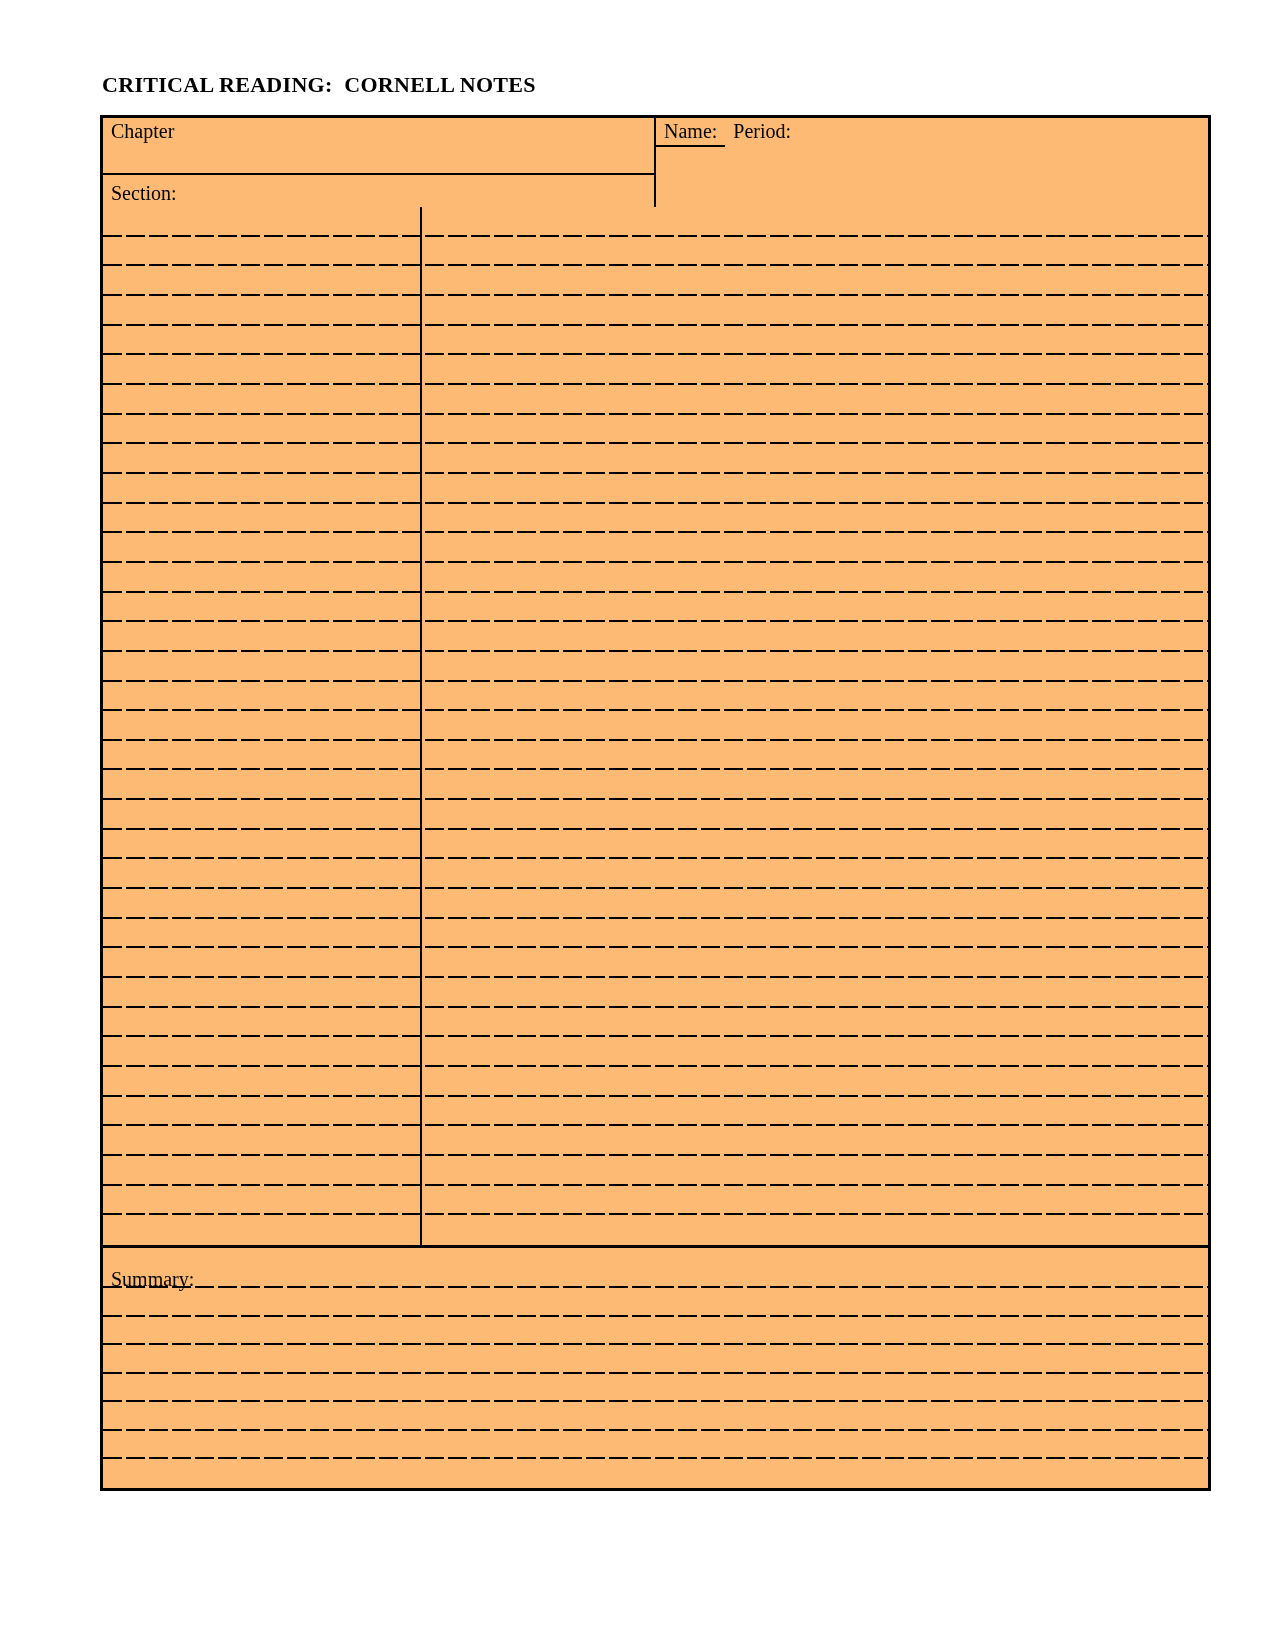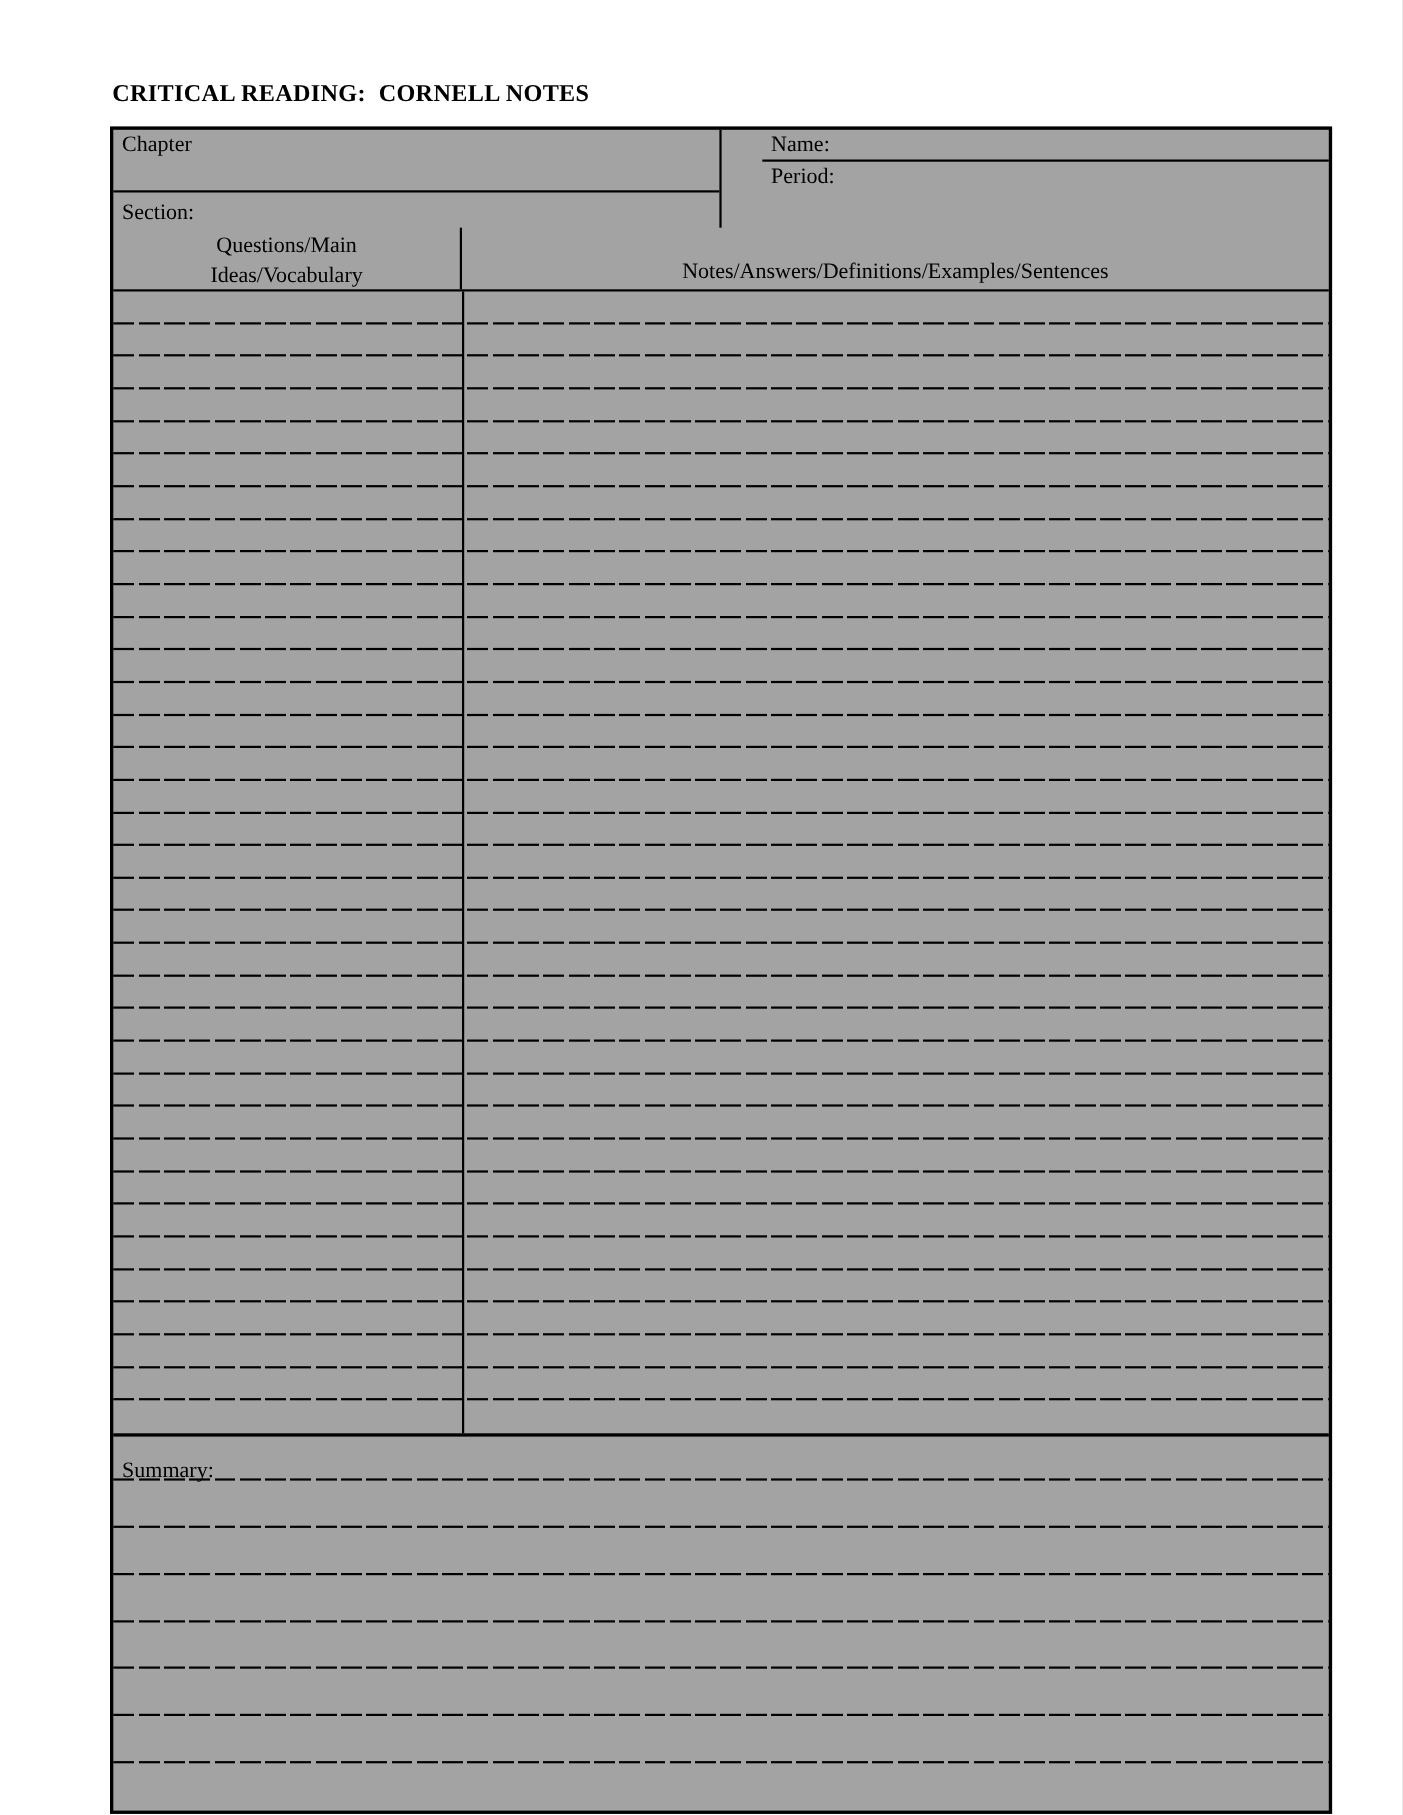--- a/index.html
+++ b/index.html
@@ -15,30 +15,30 @@
     position: absolute;
     left: 102px; top: 72px;
     font-size: 22px;
     font-weight: bold;
     letter-spacing: 0.3px;
     white-space: pre;
   }
   .sheet {
     position: absolute;
     left: 100px; top: 115px;
-    width: 1111px; height: 1534px;
+    width: 1111px; height: 1376px;
     border: 3px solid #000;
     display: flex;
     flex-direction: column;
-    background: #a3a3a3;
+    background: #fdba74;
   }
   
   .info-header { height: 89px; display: flex; flex: 0 0 auto; }
   .info-left  { width: 553px; border-right: 2px solid #000; display: flex; flex-direction: column; }
-  .info-right { flex: 1; display: flex; flex-direction: column; padding-left: 37px; }
+  .info-right { flex: 1; display: flex; flex-direction: row; }
   .cell { font-size: 20px; padding: 2px 8px; }
   .chapter-cell { height: 57px; border-bottom: 2px solid #000; }
   .section-cell { flex: 1; display: flex; align-items: flex-end; }
   .name-cell   { height: 29px; border-bottom: 2px solid #000; display: flex; align-items: center; }
   .date-cell   { height: 28px; border-bottom: 2px solid #000; display: flex; align-items: center; }
   .period-cell { flex: 1; display: flex; align-items: flex-start; }
   
   .col-header { height: 58px; flex: 0 0 auto; display: flex; border-bottom: 2px solid #000; }
   .col-header-left {
     width: 317px; border-right: 2px solid #000;
@@ -89,29 +89,20 @@
     <div class="info-right">
       <div class="cell name-cell">
         <span>Name:</span>
       </div>
       <div class="cell period-cell">
         <span>Period:</span>
       </div>
     </div>
   </div>
 
-  <div class="col-header">
-    <div class="col-header-left">
-      <div>Questions/Main</div>
-      <div>Ideas/Vocabulary</div>
-    </div>
-    <div class="col-header-right">
-      <span>Notes/Answers/Definitions/Examples/Sentences</span>
-    </div>
-  </div>
 
   <div class="notes-grid">
     <div class="notes-rows">
         <div class="note-row rule-line"></div>
         <div class="note-row rule-line"></div>
         <div class="note-row rule-line"></div>
         <div class="note-row rule-line"></div>
         <div class="note-row rule-line"></div>
         <div class="note-row rule-line"></div>
         <div class="note-row rule-line"></div>

